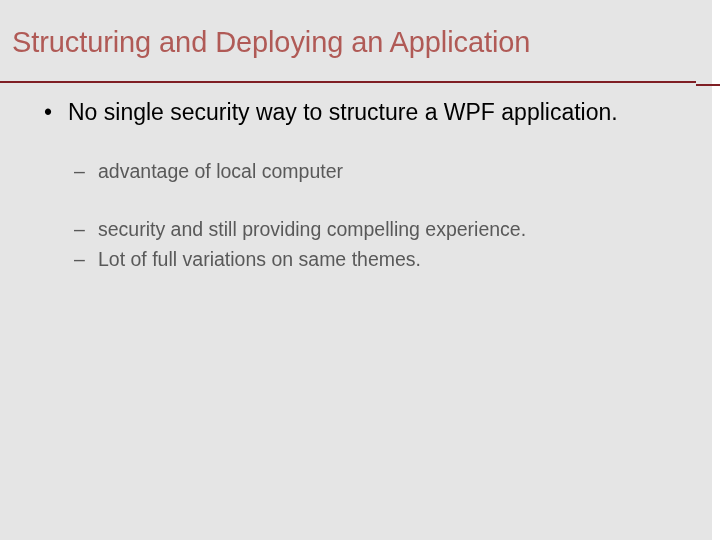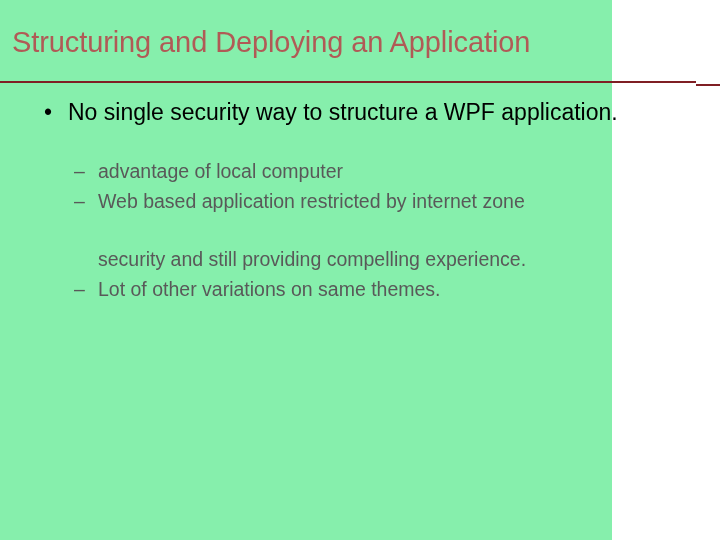--- a/index.html
+++ b/index.html
@@ -8,23 +8,23 @@
   }
   body {
     width: 720px;
     height: 540px;
     background: #ffffff;
     font-family: "Liberation Sans", sans-serif;
     overflow: hidden;
   }
   .slide {
     position: relative;
-    width: 612px;
+    width: 712px;
     height: 540px;
-    background: #86efac;
+    background: #e5e5e5;
     box-sizing: border-box;
   }
 
   
   .slide-title {
     position: absolute;
     left: 12px;
     top: 24px;
     width: 690px;
     font-size: 29px;
@@ -130,24 +130,23 @@
 
     <div class="lvl2-group">
 
       <div class="lvl2 justify">
         <span class="marker">–</span>
         <span class="cont">advantage of local computer</span>
       </div>
 
       <div class="lvl2">
         <span class="marker">–</span>
-        <span>Web based application restricted by internet zone</span>
         <span class="cont">security and still providing compelling experience.</span>
       </div>
 
       <div class="lvl2">
         <span class="marker">–</span>
-        <span>Lot of other variations on same themes.</span>
+        <span>Lot of full variations on same themes.</span>
       </div>
 
     </div>
   </div>
 </div>
 
 </body></html>

